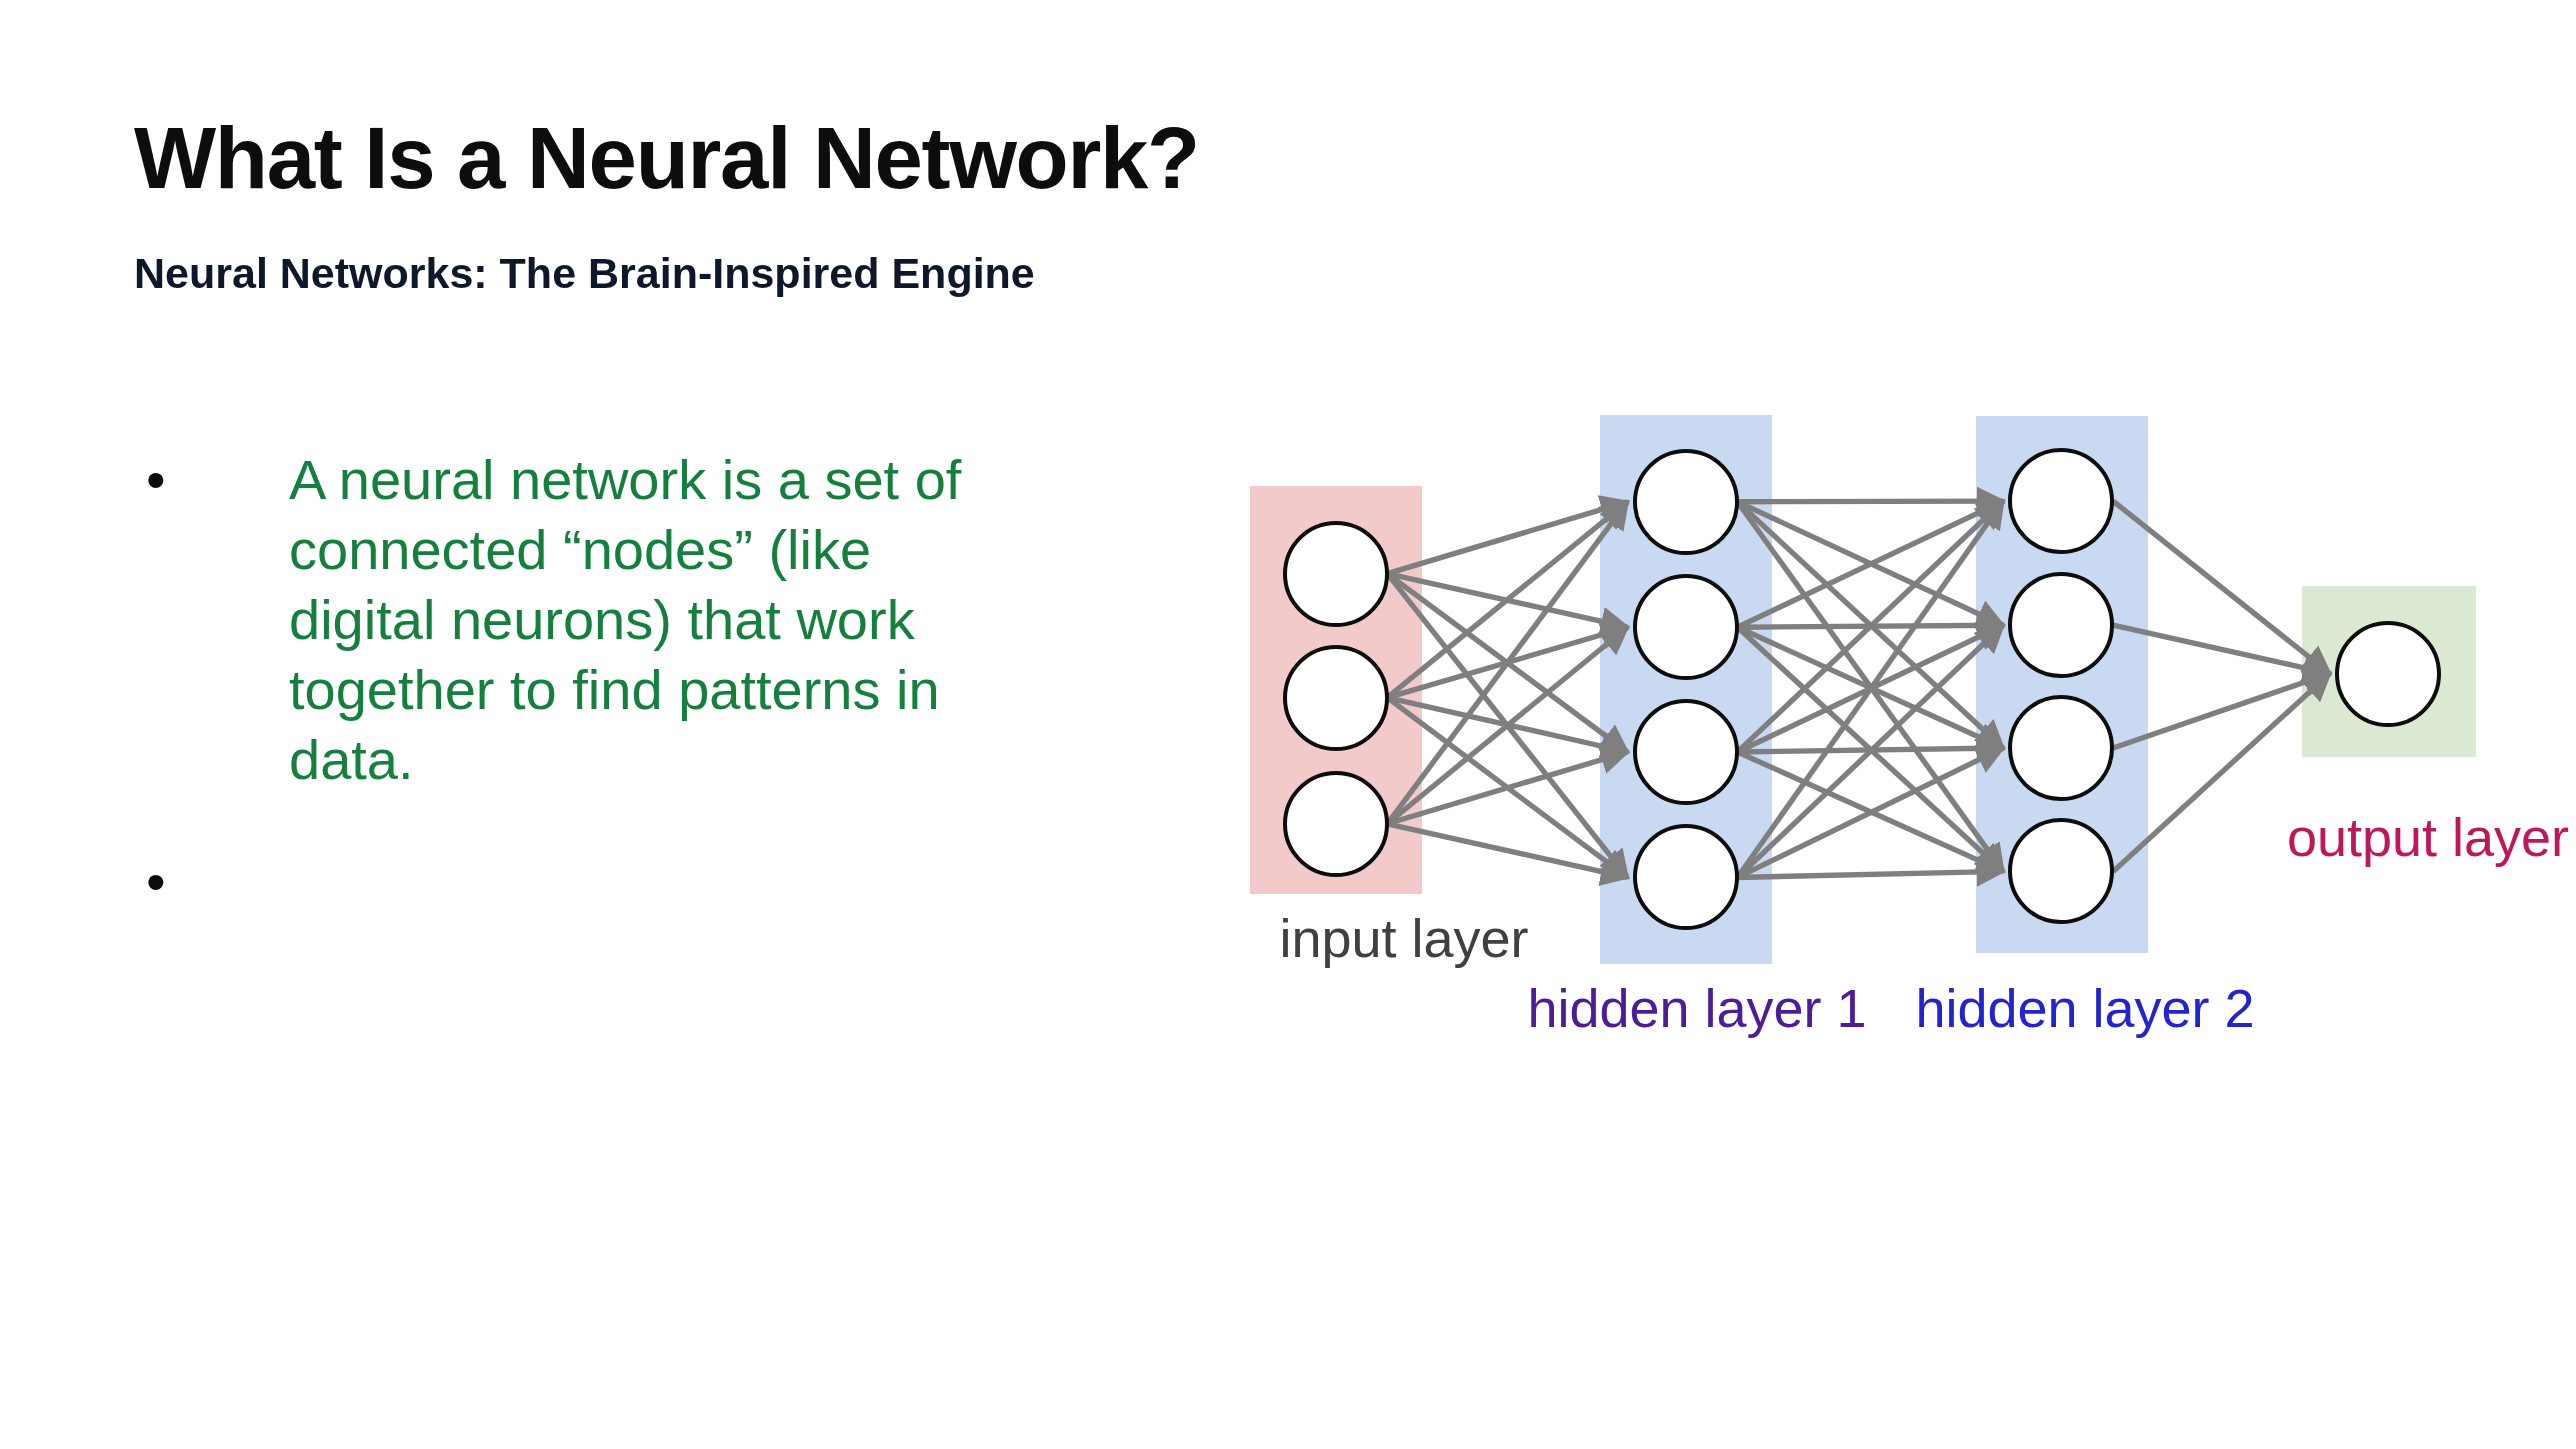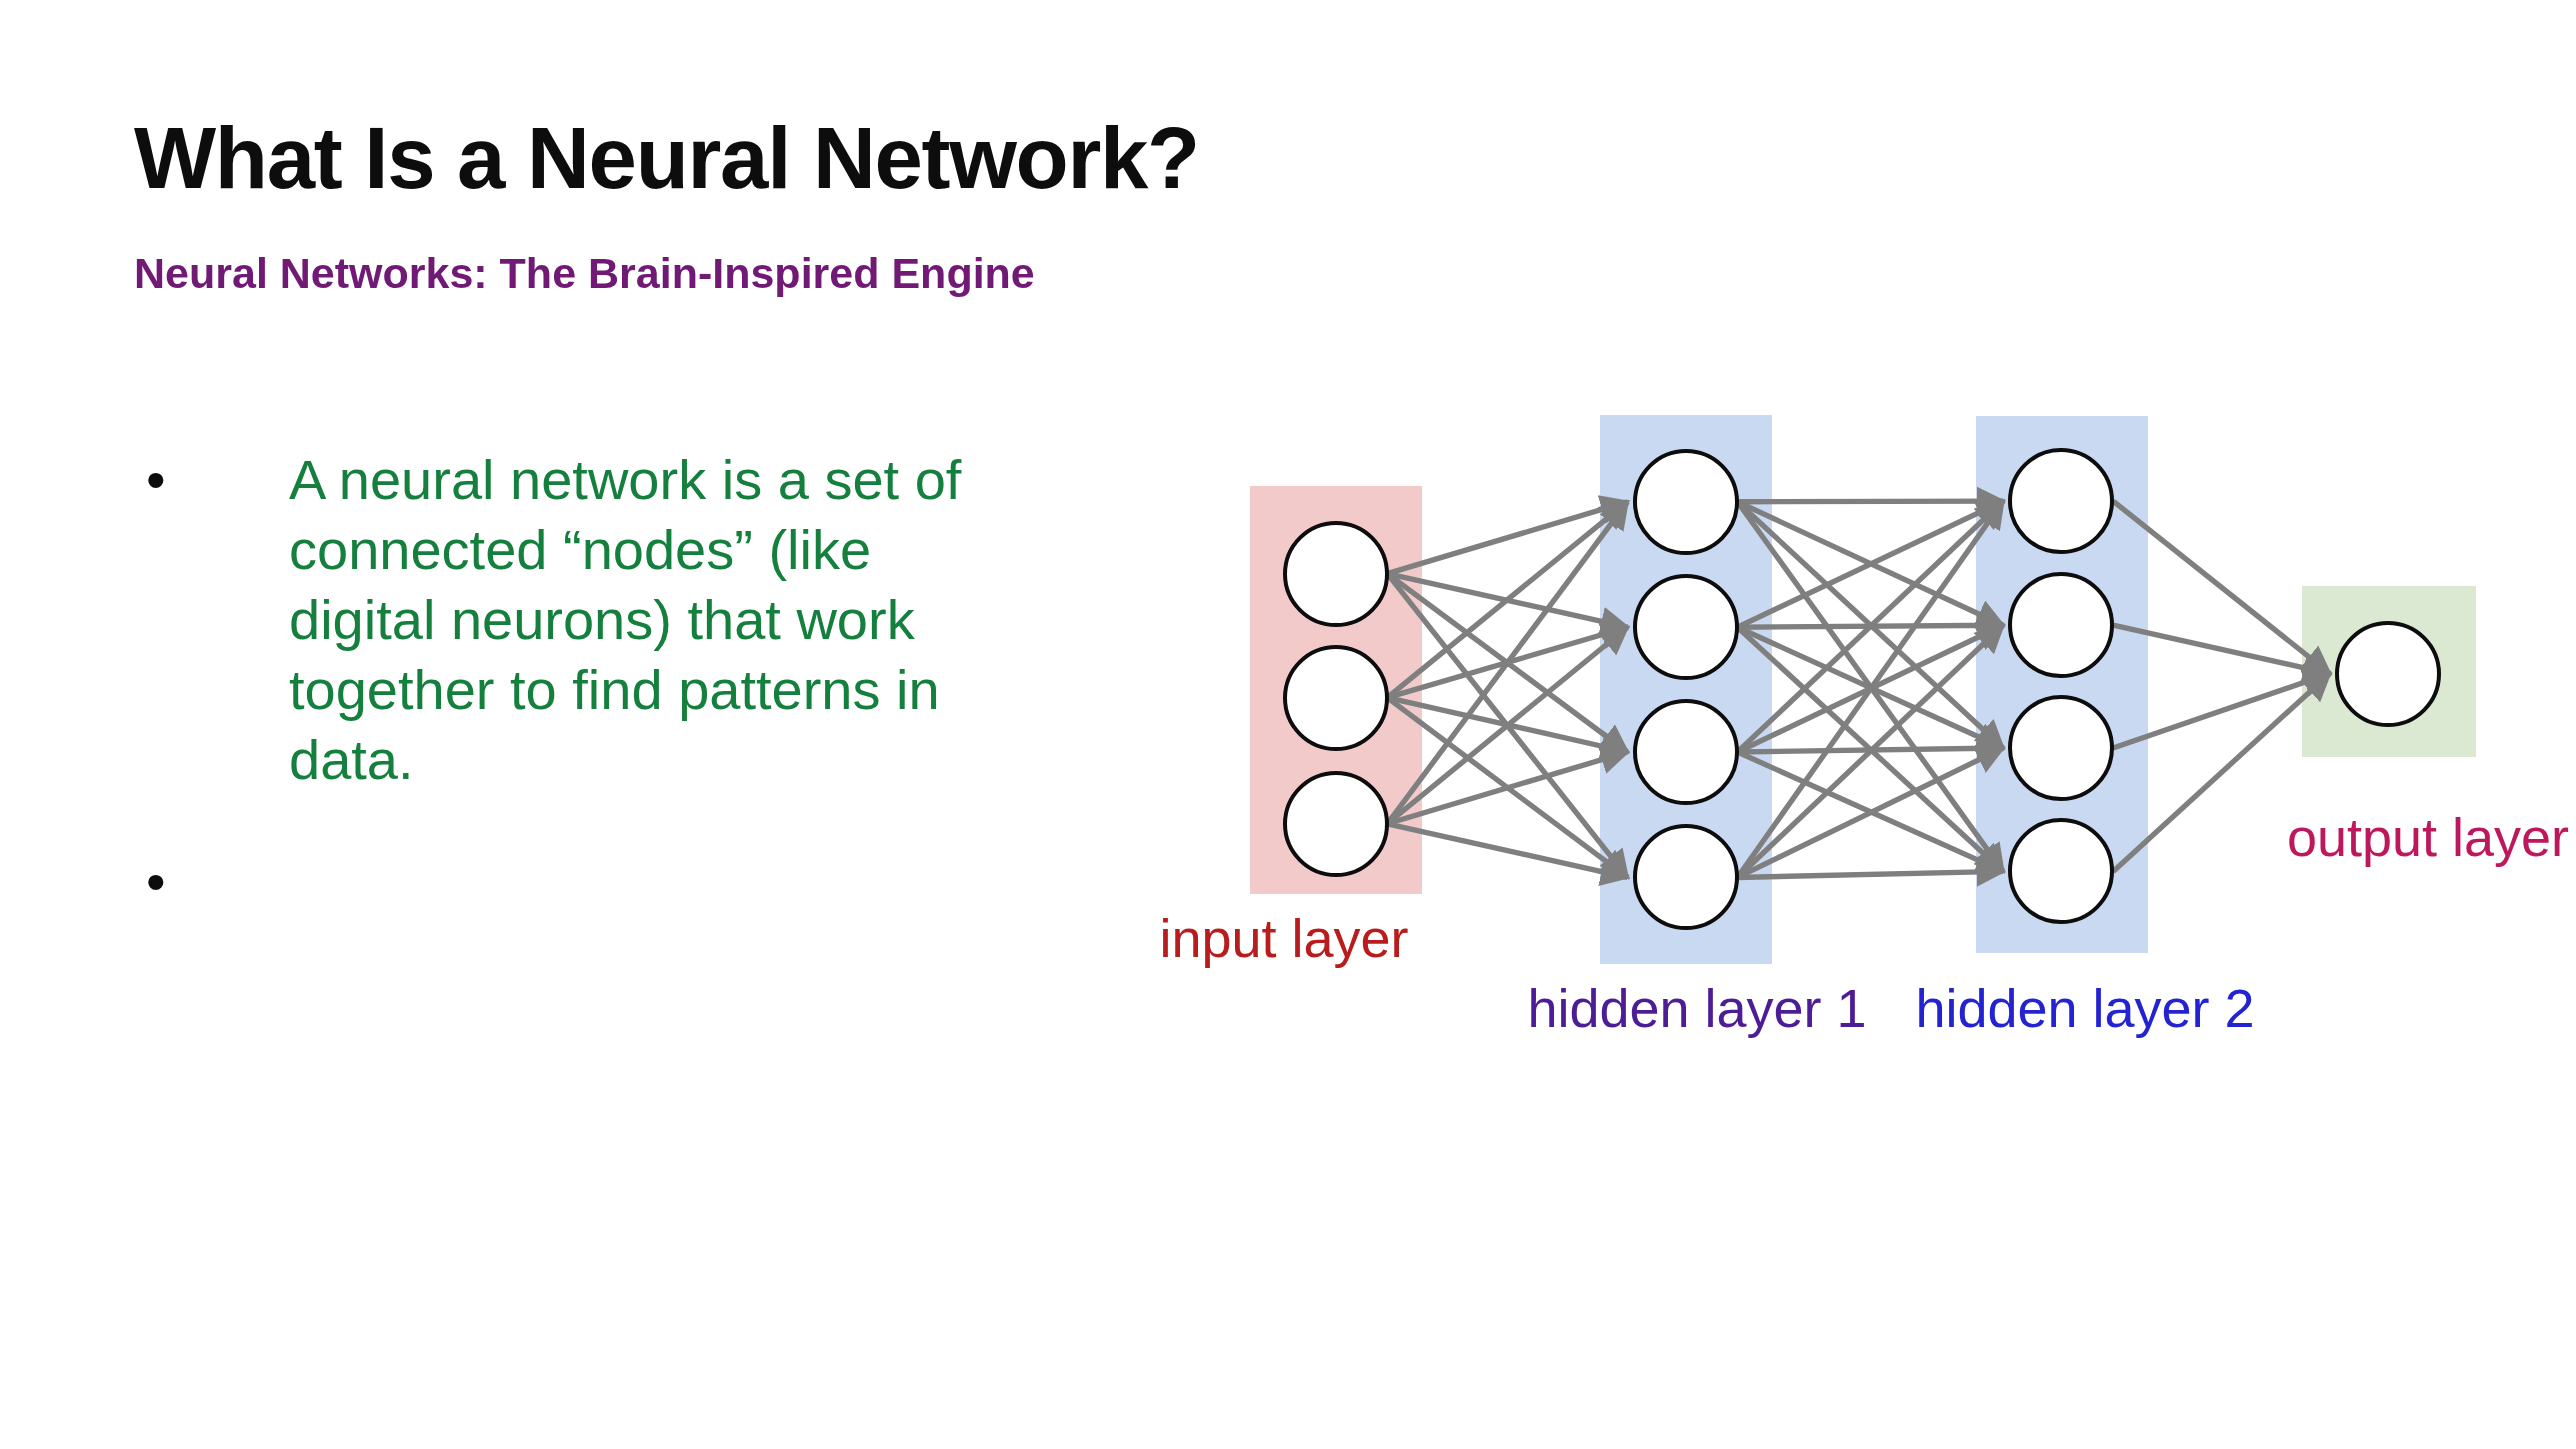--- a/index.html
+++ b/index.html
@@ -24,21 +24,21 @@
     letter-spacing: -1.3px;
     line-height: 1.2;
     white-space: nowrap;
   }
   .subtitle {
     position: absolute;
     left: 134px;
     top: 248px;
     font-size: 43px;
     font-weight: bold;
-    color: #701a75;
+    color: #0f172a;
     line-height: 1.2;
     white-space: nowrap;
   }
 
   .bullets {
     position: absolute;
     left: 146px;
     top: 445px;
     width: 1020px;
     list-style: none;
@@ -156,20 +156,20 @@
       <div class="node" style="left: 1336px; top: 824px; background: rgb(255, 255, 255); border: 4.7px solid rgb(13, 13, 13);"></div>
       <div class="node" style="left: 1686px; top: 502px; background: rgb(255, 255, 255); border: 4.7px solid rgb(13, 13, 13);"></div>
       <div class="node" style="left: 1686px; top: 627px; background: rgb(255, 255, 255); border: 4.7px solid rgb(13, 13, 13);"></div>
       <div class="node" style="left: 1686px; top: 752px; background: rgb(255, 255, 255); border: 4.7px solid rgb(13, 13, 13);"></div>
       <div class="node" style="left: 1686px; top: 877px; background: rgb(255, 255, 255); border: 4.7px solid rgb(13, 13, 13);"></div>
       <div class="node" style="left: 2061px; top: 501px; background: rgb(255, 255, 255); border: 4.7px solid rgb(13, 13, 13);"></div>
       <div class="node" style="left: 2061px; top: 625px; background: rgb(255, 255, 255); border: 4.7px solid rgb(13, 13, 13);"></div>
       <div class="node" style="left: 2061px; top: 748px; background: rgb(255, 255, 255); border: 4.7px solid rgb(13, 13, 13);"></div>
       <div class="node" style="left: 2061px; top: 871px; background: rgb(255, 255, 255); border: 4.7px solid rgb(13, 13, 13);"></div>
       <div class="node" style="left: 2388px; top: 674px; background: rgb(255, 255, 255); border: 4.7px solid rgb(13, 13, 13);"></div>
-      <div class="layer-label" style="left: 1284px; top: 906px; color: #b91c1c;">input layer</div>
+      <div class="layer-label" style="left: 1404px; top: 906px; color: #404040;">input layer</div>
       <div class="layer-label" style="left: 1697px; top: 976px; color: #4c1d95;">hidden layer 1</div>
       <div class="layer-label" style="left: 2085px; top: 976px; color: rgb(35, 35, 210);">hidden layer 2</div>
       <div class="layer-label" style="left: 2428px; top: 805px; color: #be185d;">output layer</div>
     </div>
 
 </div>
 
 
 </body></html>

